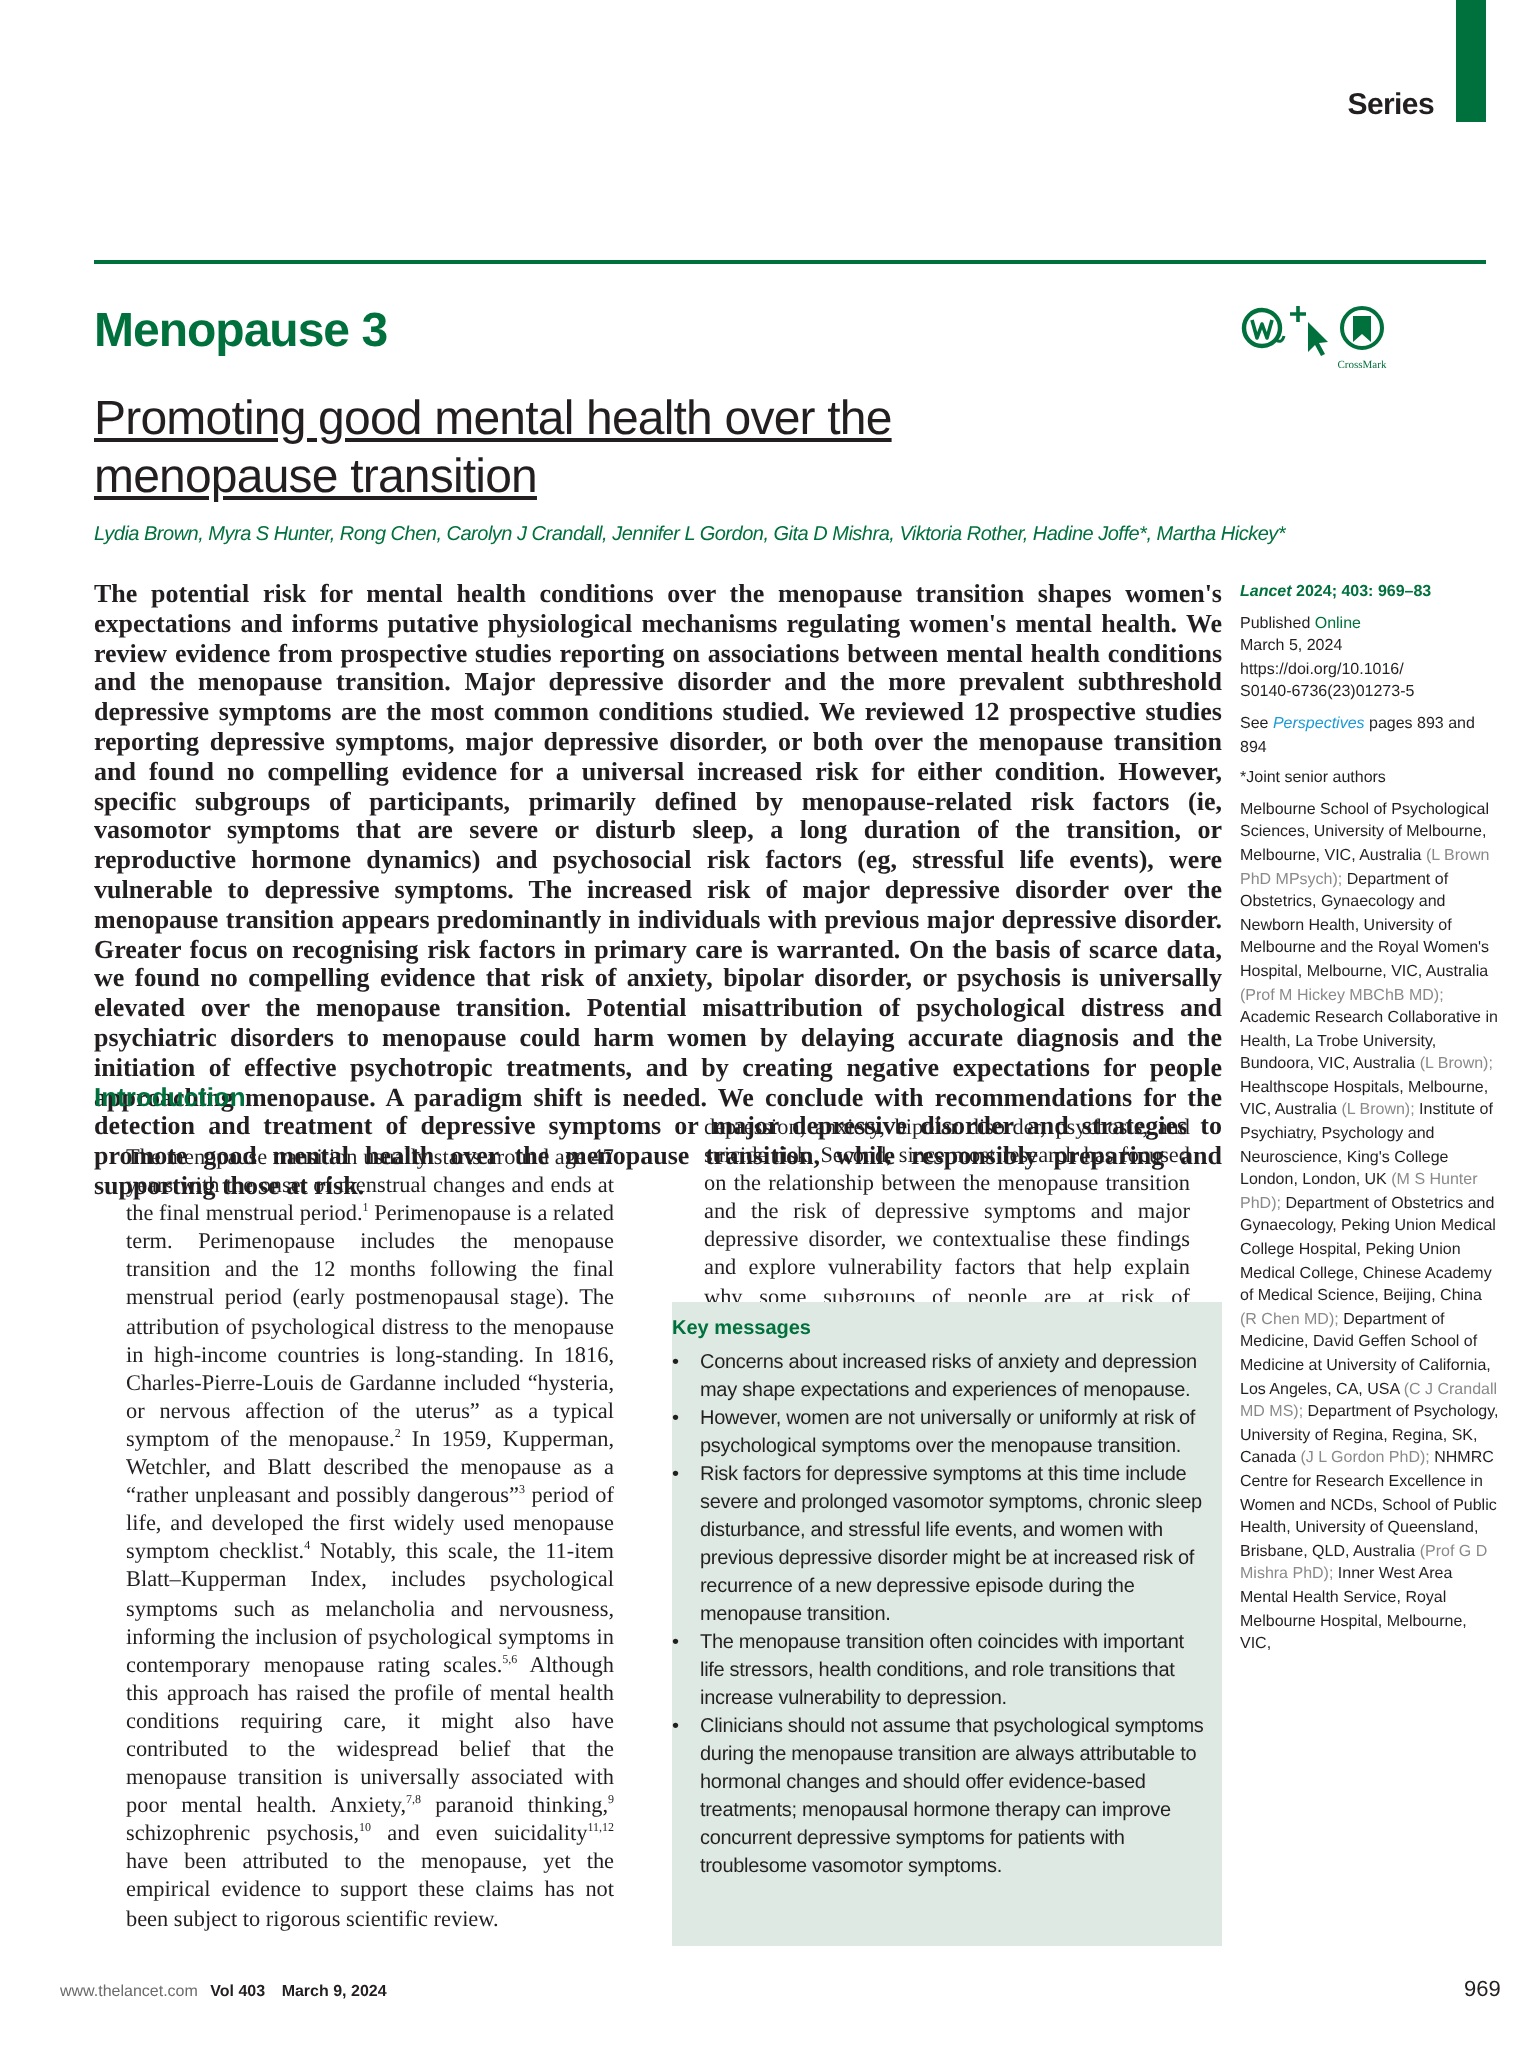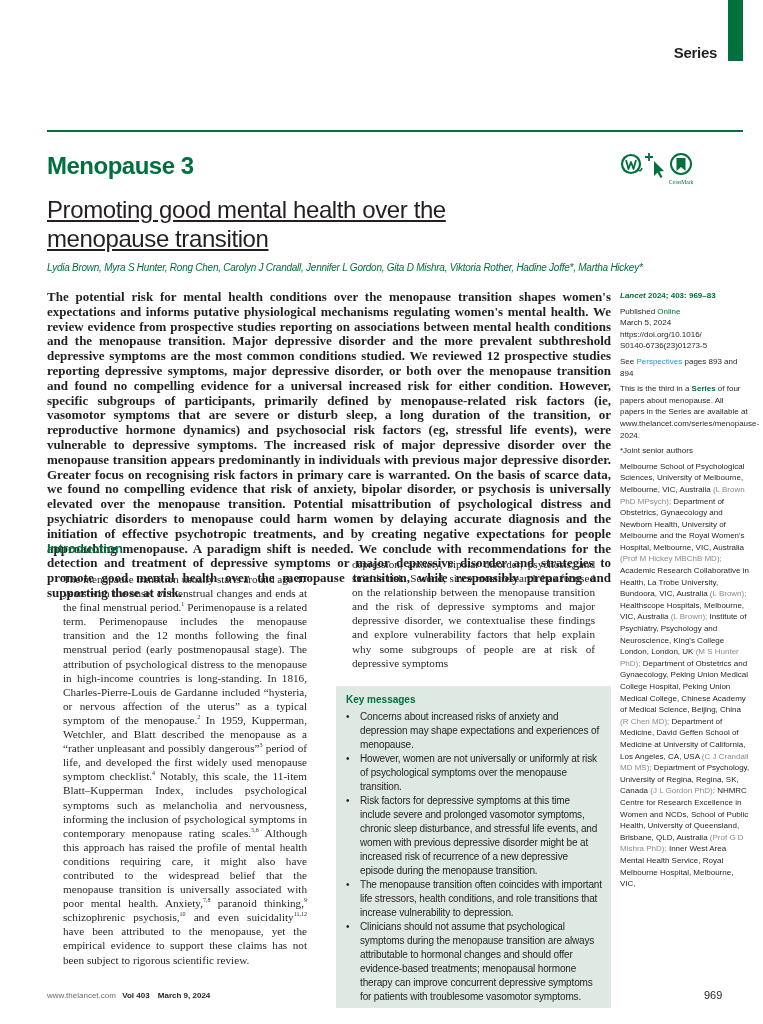--- a/index.html
+++ b/index.html
@@ -18,40 +18,40 @@
 
   #abstract { position:absolute; left:47px; top:290px; width:564px; font-size:13px; line-height:14.8px; font-weight:bold; text-align:justify; color:#231f20; }
 
   #col1 { position:absolute; left:47px; top:541px; width:276px; }
   #intro-heading { font-size:13px; font-weight:bold; color:#00703c; margin:0 0 1px 0; }
   .body-text { font-size:11.2px; line-height:14.1px; text-align:justify; color:#231f20; margin:16px; }
   .body-text sup { font-size:6px; line-height:0; }
   .indent { text-indent:9px; }
 
   #col2 { position:absolute; left:336px; top:541px; width:275px; }
-  #keybox { position:absolute; left:336px; top:651px; width:275px; height:322px; background:#dde9e2; box-sizing:border-box; padding:8px 8px 0 10px;margin-top:35px; }
+  #keybox { position:absolute; left:336px; top:651px; width:275px; height:322px; background:#dde9e2; box-sizing:border-box; padding:8px 8px 0 0; }
   #key-heading { font-size:10px; font-weight:bold; color:#00703c; margin-bottom:5px; }
   #key-list { list-style:none; margin:0; padding:0; }
   #key-list li { position:relative; padding-left:14px; font-size:10px; line-height:14px; color:#231f20; letter-spacing:-0.15px; }
   #key-list li .bullet { position:absolute; left:0; top:0; }
 
   #sidebar { position:absolute; left:620px; top:290px; width:130px; font-size:8px; line-height:11.6px; color:#231f20; }
   #sidebar p { margin:0 0 4px 0; }
   .citation { font-weight:bold; color:#00703c; font-size:8px; }
   .citation i { font-style:italic; }
   .green-link { color:#00703c; }
-  .blue-link { color:#1a9ad6; }
+  .blue-link { color:#1a9ad6;font-style:italic; }
   .green-bold { color:#00703c; font-weight:bold; }
   .affil-bold { font-weight:normal; }
   .affil-grey { color:#8a8a8a; font-weight:normal; }
 
-  #footer-left { position:absolute; left:47px; top:991px; font-size:8px; color:#231f20; }
+  #footer-left { position:absolute; left:30px; top:991px; font-size:8px; color:#231f20; }
   #footer-left .url { color:#6b6b6b; margin-right:4px; }
   #footer-left b { margin-right:6px; }
-  #page-number { position:absolute; left:704px; top:989px; font-size:11px; color:#231f20; }
+  #page-number { position:absolute; left:732px; top:989px; font-size:11px; color:#231f20; }
 </style>
 </head>
 <body>
 
 <div id="green-bar"></div>
 <div id="series-label" class="sans">Series</div>
 <div id="top-rule"></div>
 
 <div id="kicker" class="sans">Menopause 3</div>
 
@@ -97,21 +97,20 @@
     <li><span class="bullet">•</span><span>Risk factors for depressive symptoms at this time include severe and prolonged vasomotor symptoms, chronic sleep disturbance, and stressful life events, and women with previous depressive disorder might be at increased risk of recurrence of a new depressive episode during the menopause transition.</span></li>
     <li><span class="bullet">•</span><span>The menopause transition often coincides with important life stressors, health conditions, and role transitions that increase vulnerability to depression.</span></li>
     <li><span class="bullet">•</span><span>Clinicians should not assume that psychological symptoms during the menopause transition are always attributable to hormonal changes and should offer evidence-based treatments; menopausal hormone therapy can improve concurrent depressive symptoms for patients with troublesome vasomotor symptoms.</span></li>
   </ul>
 </div>
 
 <aside id="sidebar" class="sans">
   <p class="citation"><i>Lancet</i><span> 2024; 403: 969–83</span></p>
   <p><span>Published </span><span class="green-link">Online</span><br><span>March 5, 2024</span><br><span>https://doi.org/10.1016/</span><br><span>S0140-6736(23)01273-5</span></p>
   <p><span>See </span><span class="blue-link">Perspectives</span><span> pages 893 and 894</span></p>
-  <p><span>This is the third in a </span><span class="green-bold">Series</span><span> of four papers about menopause. All papers in the Series are available at www.thelancet.com/series/menopause-2024.</span></p>
   <p>*Joint senior authors</p>
   <p>
     <span class="affil-bold">Melbourne School of Psychological Sciences, University of Melbourne, Melbourne, VIC, Australia</span> <span class="affil-grey">(L Brown PhD MPsych);</span>
     <span class="affil-bold">Department of Obstetrics, Gynaecology and Newborn Health, University of Melbourne and the Royal Women's Hospital, Melbourne, VIC, Australia</span> <span class="affil-grey">(Prof M Hickey MBChB MD);</span>
     <span class="affil-bold">Academic Research Collaborative in Health, La Trobe University, Bundoora, VIC, Australia</span> <span class="affil-grey">(L Brown);</span>
     <span class="affil-bold">Healthscope Hospitals, Melbourne, VIC, Australia</span> <span class="affil-grey">(L Brown);</span>
     <span class="affil-bold">Institute of Psychiatry, Psychology and Neuroscience, King's College London, London, UK</span> <span class="affil-grey">(M S Hunter PhD);</span>
     <span class="affil-bold">Department of Obstetrics and Gynaecology, Peking Union Medical College Hospital, Peking Union Medical College, Chinese Academy of Medical Science, Beijing, China</span> <span class="affil-grey">(R Chen MD);</span>
     <span class="affil-bold">Department of Medicine, David Geffen School of Medicine at University of California, Los Angeles, CA, USA</span> <span class="affil-grey">(C J Crandall MD MS);</span>
     <span class="affil-bold">Department of Psychology, University of Regina, Regina, SK, Canada</span> <span class="affil-grey">(J L Gordon PhD);</span>

